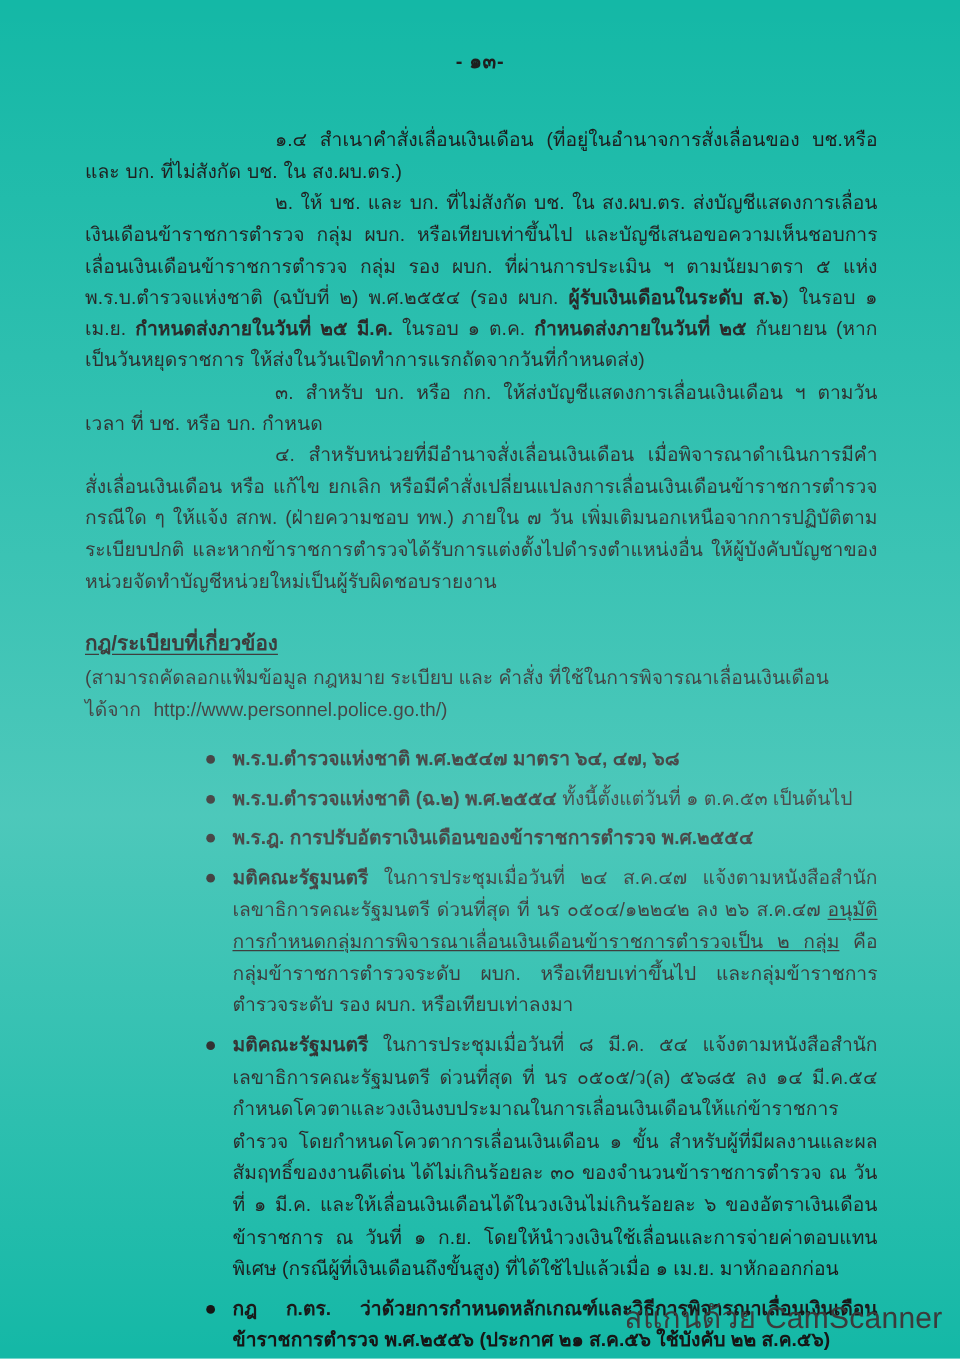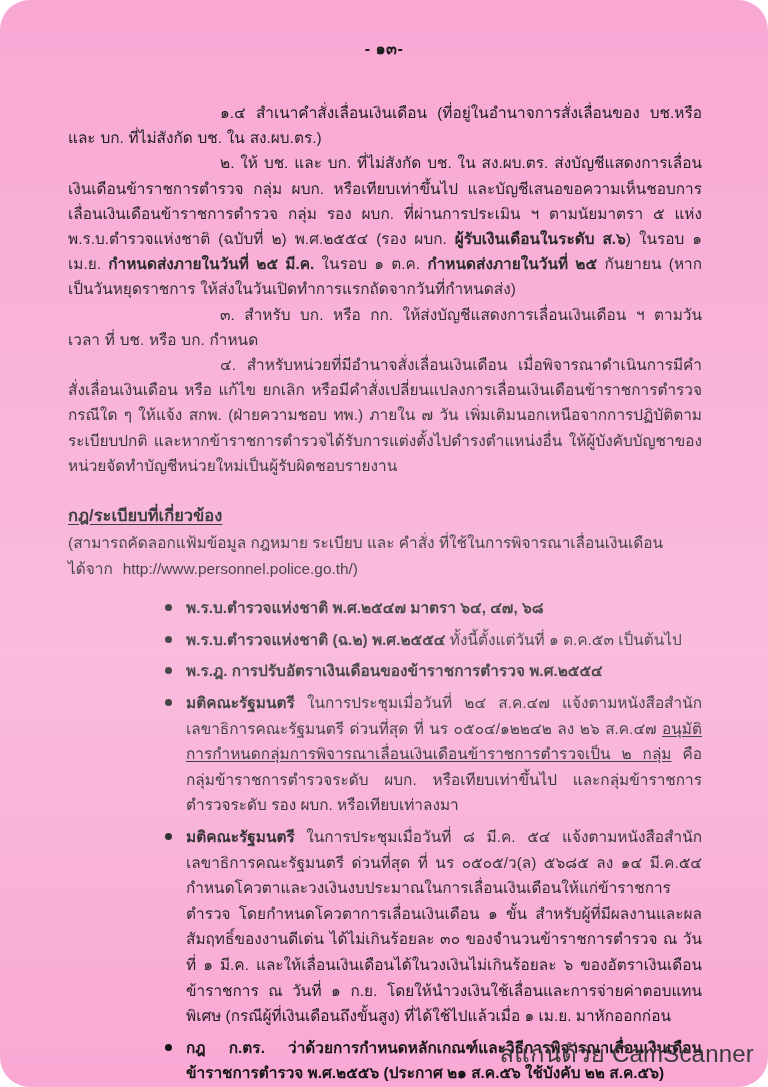--- a/index.html
+++ b/index.html
@@ -12,22 +12,21 @@
     height: 1087px;
     position: relative;
     font-family: "Liberation Sans", "DejaVu Sans", sans-serif;
     color: #111111;
     overflow: hidden;
   }
 
   .page {
     position: absolute;
     inset: 0;
-    background: #f9a8d4;
-    border-radius: 30px;
+    background: #14b8a6;
   }
 
   
   .page-number {
     position: absolute;
     top: 36px;
     left: 0;
     width: 768px;
     text-align: center;
     font-size: 16px;

